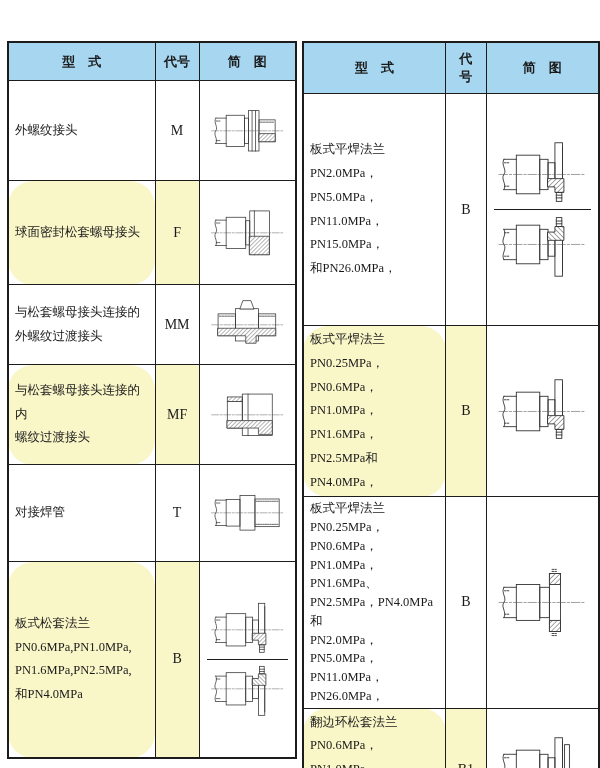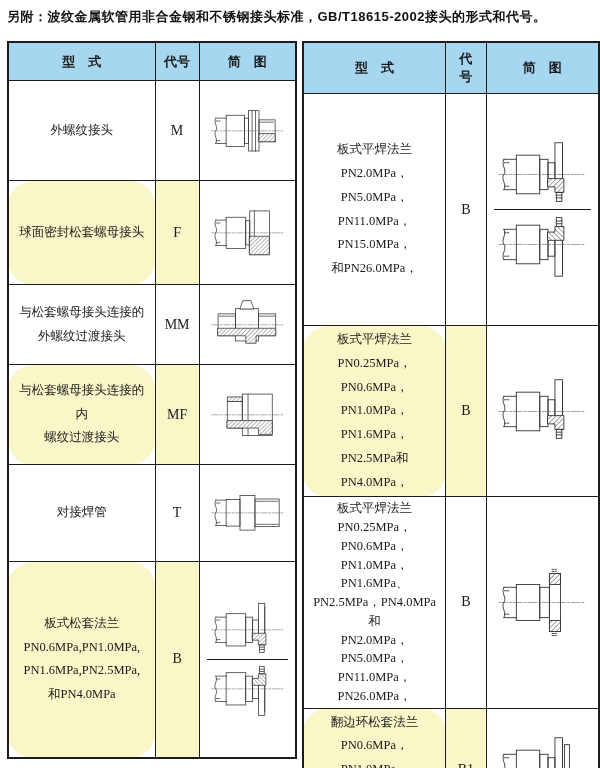--- a/index.html
+++ b/index.html
@@ -22,41 +22,40 @@
   .tables{position:absolute;left:7px;top:41px;display:flex;gap:5px;align-items:flex-start;}
   table{border-collapse:collapse;table-layout:fixed;}
   table.t{border:2px solid var(--bd);}
   th,td{border:1px solid var(--bd);padding:7px;vertical-align:middle;overflow:hidden;}
   th{
     background:var(--hdr);height:23px;font-size:13px;font-weight:bold;
     text-align:center;font-family:"Liberation Serif","DejaVu Serif",serif;
   }
   td.type{
     padding:2px 6px;font-size:12.5px;line-height:1.9;white-space:pre-line;
-    font-family:"Liberation Serif","DejaVu Serif",serif;text-align:center;border-radius:25px;
+    font-family:"Liberation Serif","DejaVu Serif",serif;text-align:left;border-radius:25px;
   }
   td.type.tight{line-height:1.5;}
   td.code{
     text-align:center;font-size:14px;
     font-family:"Liberation Serif","DejaVu Serif",serif;
   }
   td.diag{background:#fff;}
   .hl{background:var(--hl);}
   .dwrap{display:flex;flex-direction:column;width:100%;height:100%;}
   .dcell{flex:1;display:flex;align-items:center;justify-content:center;overflow:hidden;}
   .dcell + .dcell{border-top:1px solid var(--bd);}
   .dcell svg{width:92%;height:92%;}
   .lt .c-type{width:140px;} .lt .c-code{width:31px;} .lt .c-diag{width:109px;}
   .rt .c-type{width:143px;} .rt .c-code{width:28px;} .rt .c-diag{width:118px;}
 </style>
 </head>
 <body>
 
 <div class="page">
-  <div class="title">另附：波纹金属软管用非合金钢和不锈钢接头标准，GB/T18615-2002接头的形式和代号。</div>
 
   <div class="tables">
     <table class="t lt">
       <thead>
         <tr>
           <th class="c-type">型　式</th>
           <th class="c-code">代号</th>
           <th class="c-diag">简　图</th>
         </tr>
       </thead>

